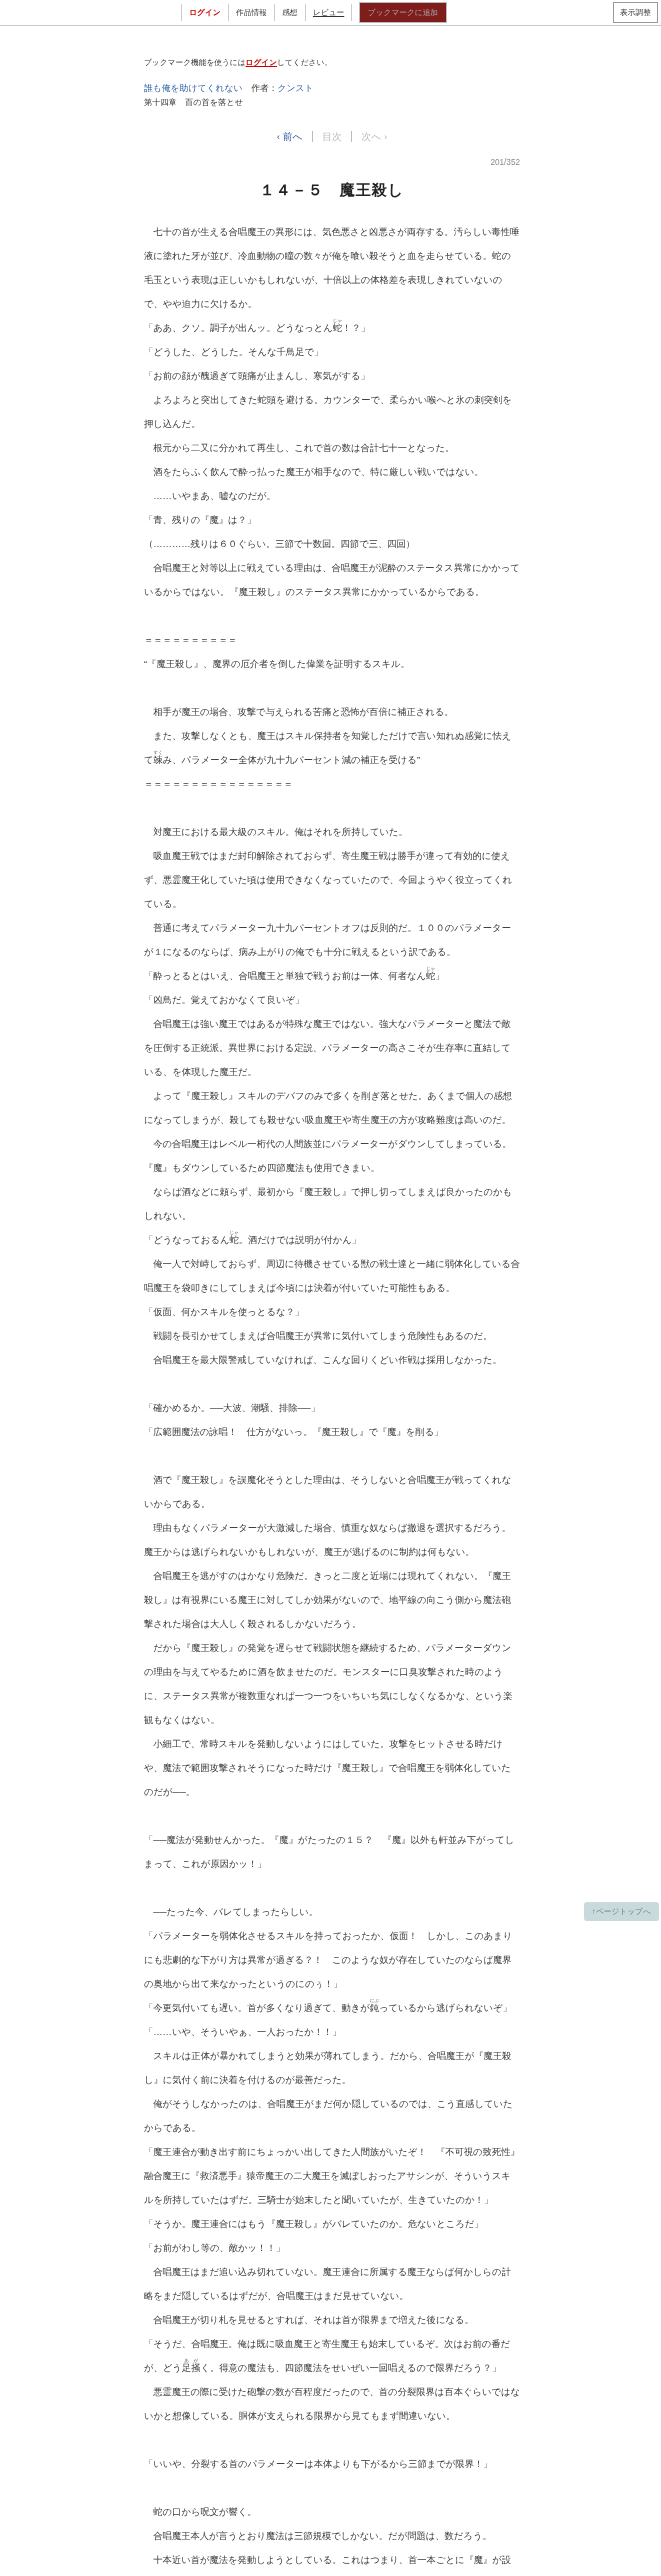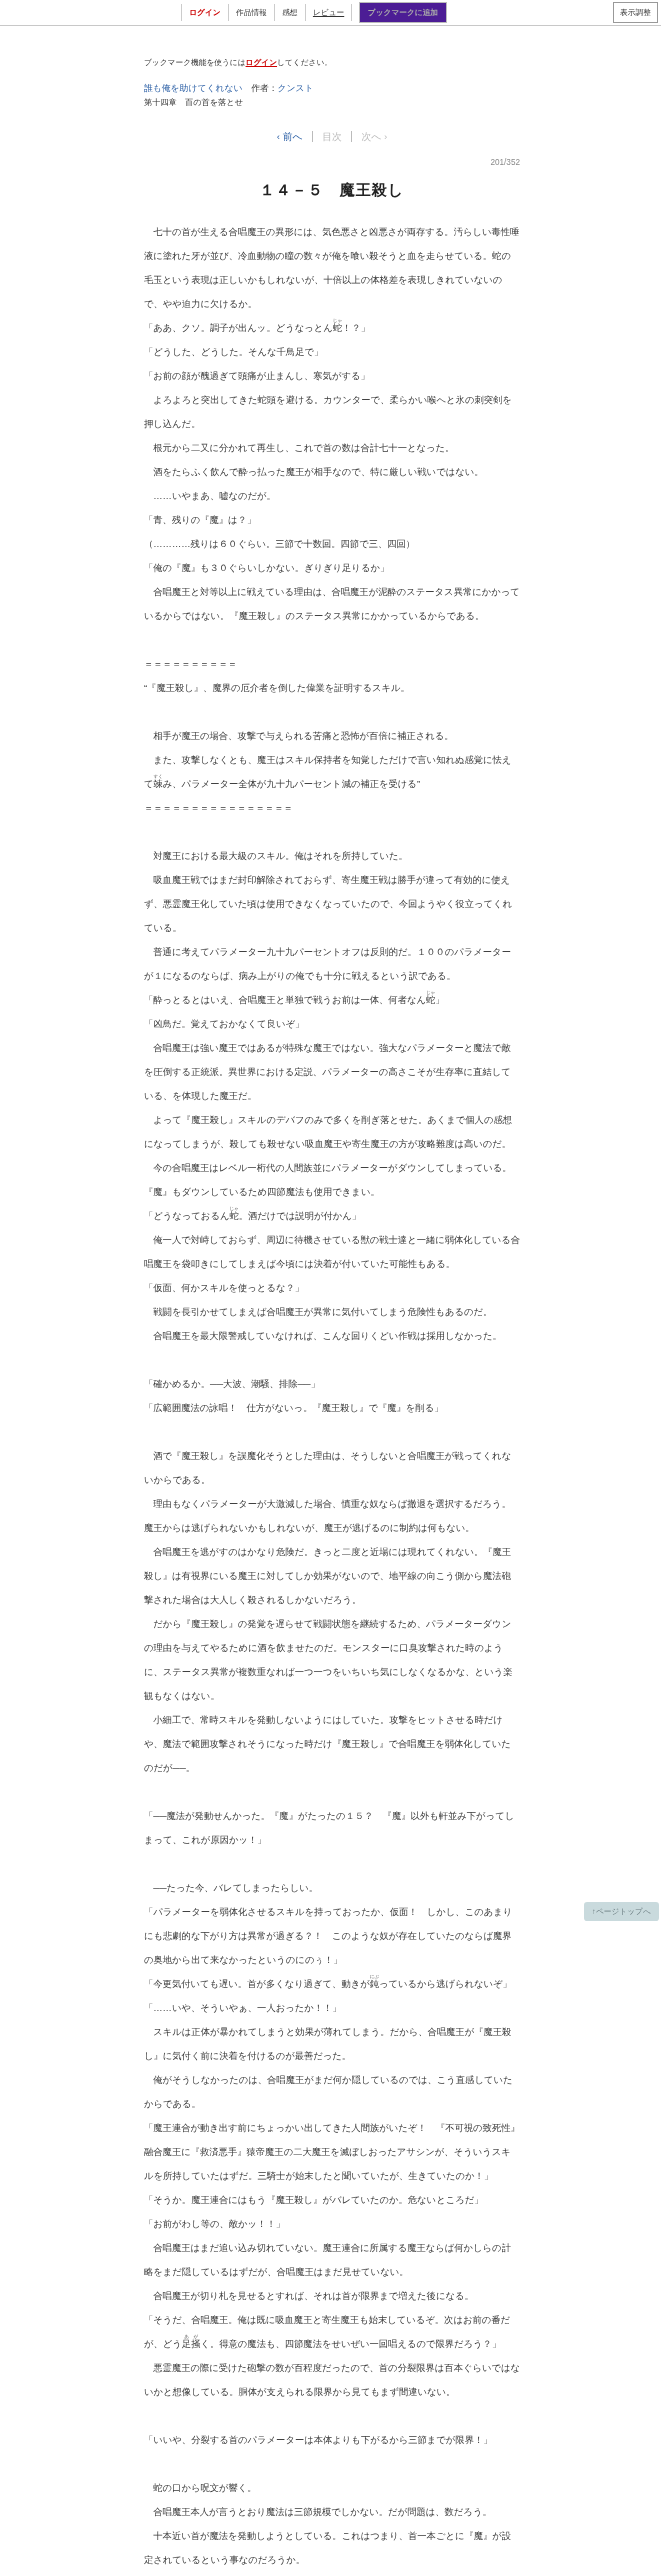--- a/index.html
+++ b/index.html
@@ -8,21 +8,21 @@
   a{text-decoration:none;cursor:pointer;}
   .blue{color:#2b5fa5;}
   .red-link{color:#c00;font-weight:bold;text-decoration:underline;}
 
   
   .toolbar{display:flex;align-items:center;height:25px;border-bottom:0.5px solid #c8c8c8;}
   .tab-group{margin-left:181px;display:flex;align-items:center;font-size:7.7px;}
   .tab{padding:3.1px 7.2px;border-left:0.5px solid #ccc;color:#333;cursor:pointer;}
   .tab:last-child{border-right:0.5px solid #ccc;text-decoration:underline;}
   .tab.red{color:#c00;font-weight:bold;}
-  .bm-add-btn{margin-left:6.2px;border:0.5px solid #bbb;background:#4c1d95;color:#aaa;font-size:7.7px;padding:4.6px 8.2px;font-weight:bold;}
+  .bm-add-btn{margin-left:6.2px;border:0.5px solid #bbb;background:#7f1d1d;color:#aaa;font-size:7.7px;padding:4.6px 8.2px;}
   .display-btn{margin-left:auto;margin-right:4px;border:0.5px solid #999;background:#fff;color:#333;font-size:7.7px;padding:4.6px 6.2px;}
 
   .content{width:376px;margin-left:144px;}
   .notice{margin-top:32px;font-size:7.7px;color:#333;}
   .novel-head{margin-top:13.4px;font-size:8.8px;line-height:1.7;}
   .chapter{font-size:8.2px;color:#333;}
   .ep-nav{margin-top:20.6px;text-align:center;font-size:9.8px;}
   .ep-nav a{color:#2b5fa5;padding:0 9.3px;}
   .ep-nav .sep{color:#bbb;border-left:0.5px solid #bbb;}
   .counter{margin-top:14.4px;text-align:right;color:#8a8a8a;font-size:8.2px;}
@@ -72,38 +72,38 @@
         <p>　七十の首が生える合唱魔王の異形には、気色悪さと凶悪さが両存する。汚らしい毒性唾液に塗れた牙が並び、冷血動物の瞳の数々が俺を喰い殺そうと血を走らせている。蛇の毛玉という表現は正しいかもしれないが、十倍以上の体格差を表現しきれていないので、やや迫力に欠けるか。</p>
         <p>「ああ、クソ。調子が出んッ。どうなっとん<ruby>蛇<rt>じゃ</rt></ruby>！？」</p>
         <p>「どうした、どうした。そんな千鳥足で」</p>
         <p>「お前の顔が醜過ぎて頭痛が止まんし、寒気がする」</p>
         <p>　よろよろと突出してきた蛇頭を避ける。カウンターで、柔らかい喉へと氷の刺突剣を押し込んだ。</p>
         <p>　根元から二又に分かれて再生し、これで首の数は合計七十一となった。</p>
         <p>　酒をたらふく飲んで酔っ払った魔王が相手なので、特に厳しい戦いではない。</p>
         <p>　……いやまあ、嘘なのだが。</p>
         <p>「青、残りの『魔』は？」</p>
         <p>（…………残りは６０ぐらい。三節で十数回。四節で三、四回）</p>
-        <p>「俺の『魔』も３０ぐらいしかない。ぎりぎり足りるか」</p>
         <p>　合唱魔王と対等以上に戦えている理由は、合唱魔王が泥酔のステータス異常にかかっているからではない。『魔王殺し』のステータス異常にかかっているからである。</p>
         <p>&nbsp;</p>
         <p>＝＝＝＝＝＝＝＝＝＝</p>
         <p>“『魔王殺し』、魔界の厄介者を倒した偉業を証明するスキル。</p>
         <p>&nbsp;</p>
         <p>　相手が魔王の場合、攻撃で与えられる苦痛と恐怖が百倍に補正される。</p>
         <p>　また、攻撃しなくとも、魔王はスキル保持者を知覚しただけで言い知れぬ感覚に怯えて<ruby>竦<rt>すく</rt></ruby>み、パラメーター全体が九十九パーセント減の補正を受ける”</p>
         <p>＝＝＝＝＝＝＝＝＝＝＝＝＝＝＝＝</p>
         <p>&nbsp;</p>
         <p>　対魔王における最大級のスキル。俺はそれを所持していた。</p>
         <p>　吸血魔王戦ではまだ封印解除されておらず、寄生魔王戦は勝手が違って有効的に使えず、悪霊魔王化していた頃は使用できなくなっていたので、今回ようやく役立ってくれている。</p>
         <p>　普通に考えてパラメーター九十九パーセントオフは反則的だ。１００のパラメーターが１になるのならば、病み上がりの俺でも十分に戦えるという訳である。</p>
         <p>「酔っとるとはいえ、合唱魔王と単独で戦うお前は一体、何者なん<ruby>蛇<rt>じゃ</rt></ruby>」</p>
         <p>「凶鳥だ。覚えておかなくて良いぞ」</p>
         <p>　合唱魔王は強い魔王ではあるが特殊な魔王ではない。強大なパラメーターと魔法で敵を圧倒する正統派。異世界における定説、パラメーターの高さこそが生存率に直結している、を体現した魔王だ。</p>
         <p>　よって『魔王殺し』スキルのデバフのみで多くを削ぎ落とせた。あくまで個人の感想になってしまうが、殺しても殺せない吸血魔王や寄生魔王の方が攻略難度は高いのだ。</p>
         <p>　今の合唱魔王はレベル一桁代の人間族並にパラメーターがダウンしてしまっている。『魔』もダウンしているため四節魔法も使用できまい。</p>
+        <p>　ならば酒などに頼らず、最初から『魔王殺し』で押し切ってしまえば良かったのかもしれない。</p>
         <p>「どうなっておるん<ruby>蛇<rt>じゃ</rt></ruby>。酒だけでは説明が付かん」</p>
         <p>　俺一人で対峙しておらず、周辺に待機させている獣の戦士達と一緒に弱体化している合唱魔王を袋叩きにしてしまえば今頃には決着が付いていた可能性もある。</p>
         <p>「仮面、何かスキルを使っとるな？」</p>
         <p>　戦闘を長引かせてしまえば合唱魔王が異常に気付いてしまう危険性もあるのだ。</p>
         <p>　合唱魔王を最大限警戒していなければ、こんな回りくどい作戦は採用しなかった。</p>
         <p>&nbsp;</p>
         <p>「確かめるか。──大波、潮騒、排除──」</p>
         <p>「広範囲魔法の詠唱！　仕方がないっ。『魔王殺し』で『魔』を削る」</p>
         <p>&nbsp;</p>
         <p>　酒で『魔王殺し』を誤魔化そうとした理由は、そうしないと合唱魔王が戦ってくれないからである。</p>

